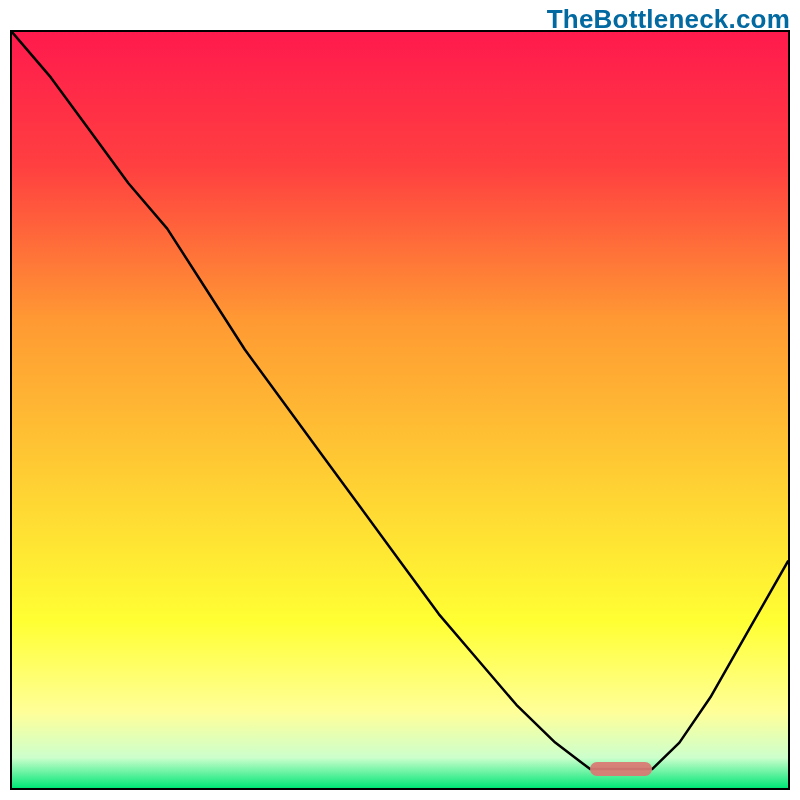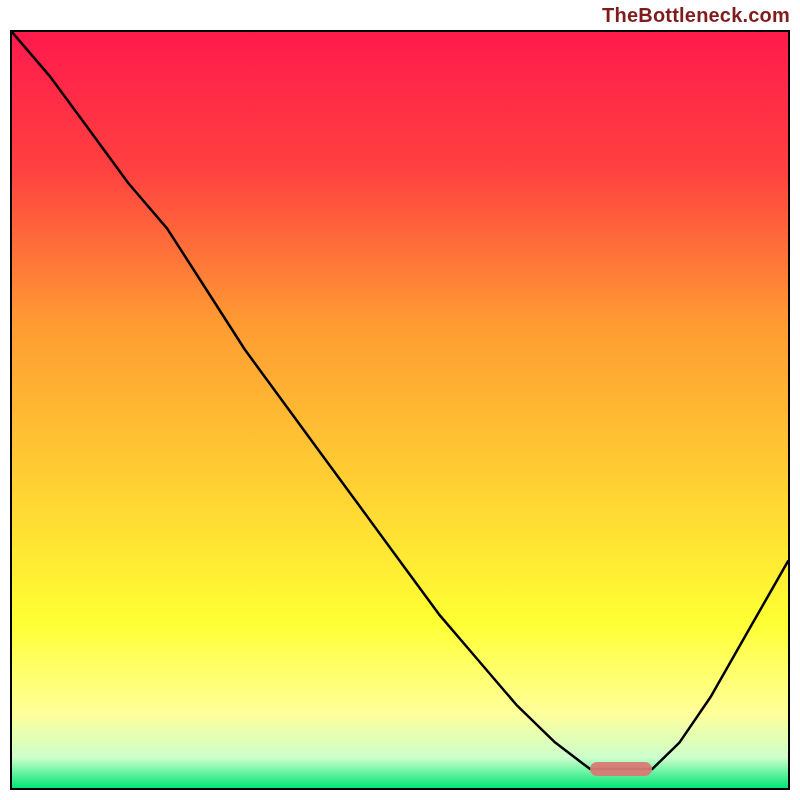--- a/index.html
+++ b/index.html
@@ -13,23 +13,23 @@
   }
   .wrapper {
     position: relative;
     width: 800px;
     height: 800px;
   }
   .watermark {
     position: absolute;
     top: 4px;
     right: 10px;
-    font-size: 20px;
+    font-size: 26px;
     font-weight: 600;
-    color: #7f1d1d;
+    color: #0369a1;
     letter-spacing: 0.2px;
     z-index: 10;
   }
   .plot-frame {
     position: absolute;
     left: 10px;
     top: 30px;
     width: 780px;
     height: 760px;
     border: 2px solid #000;

